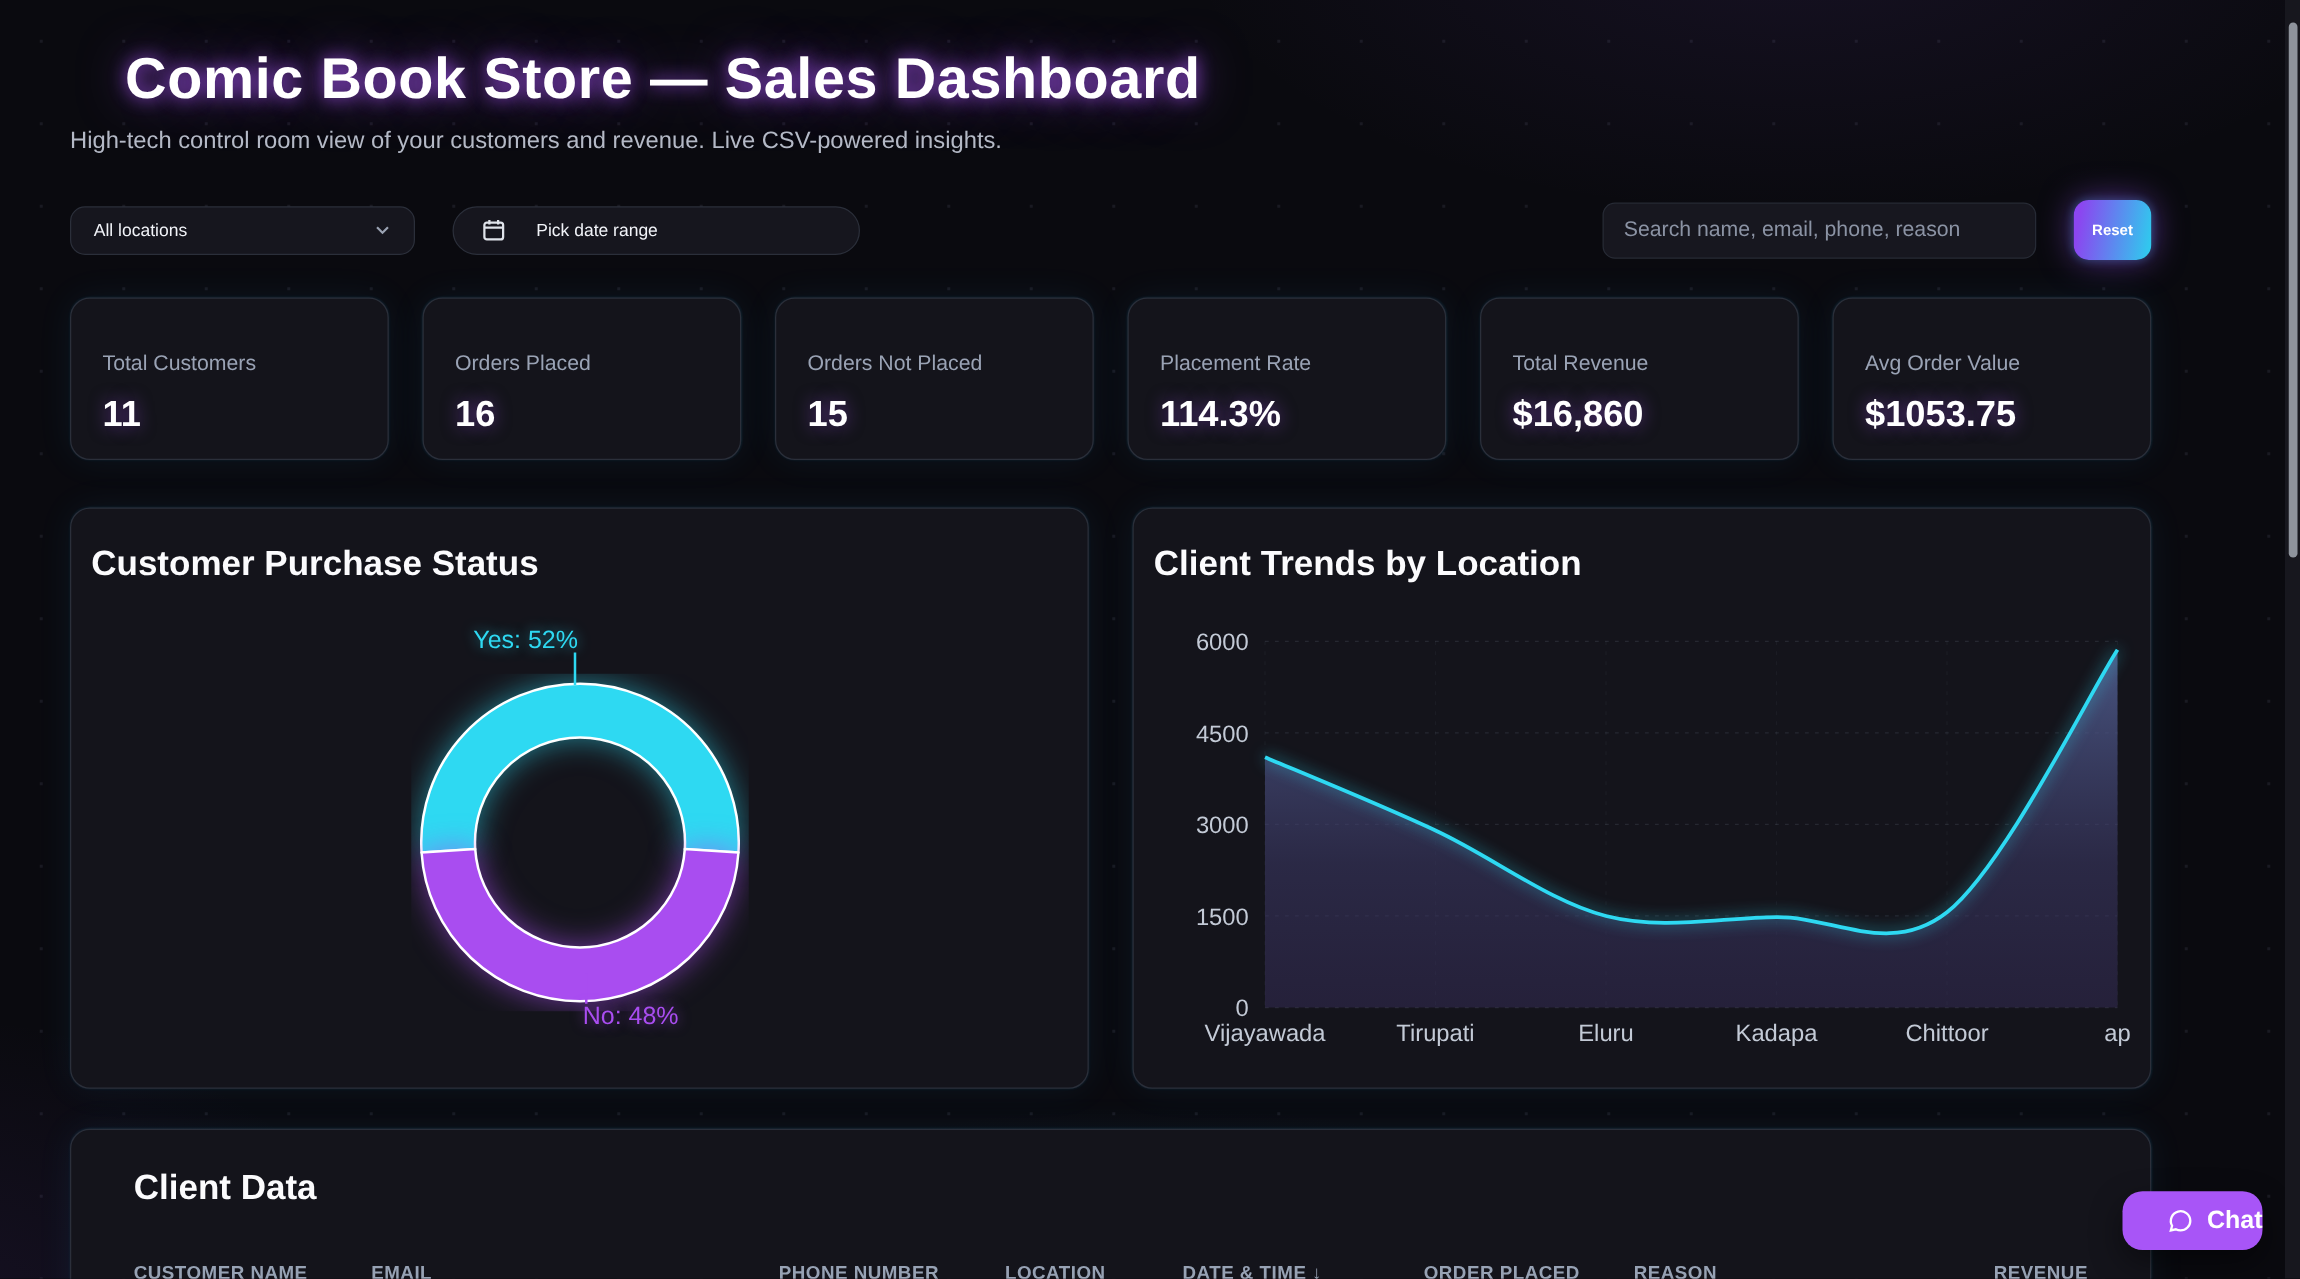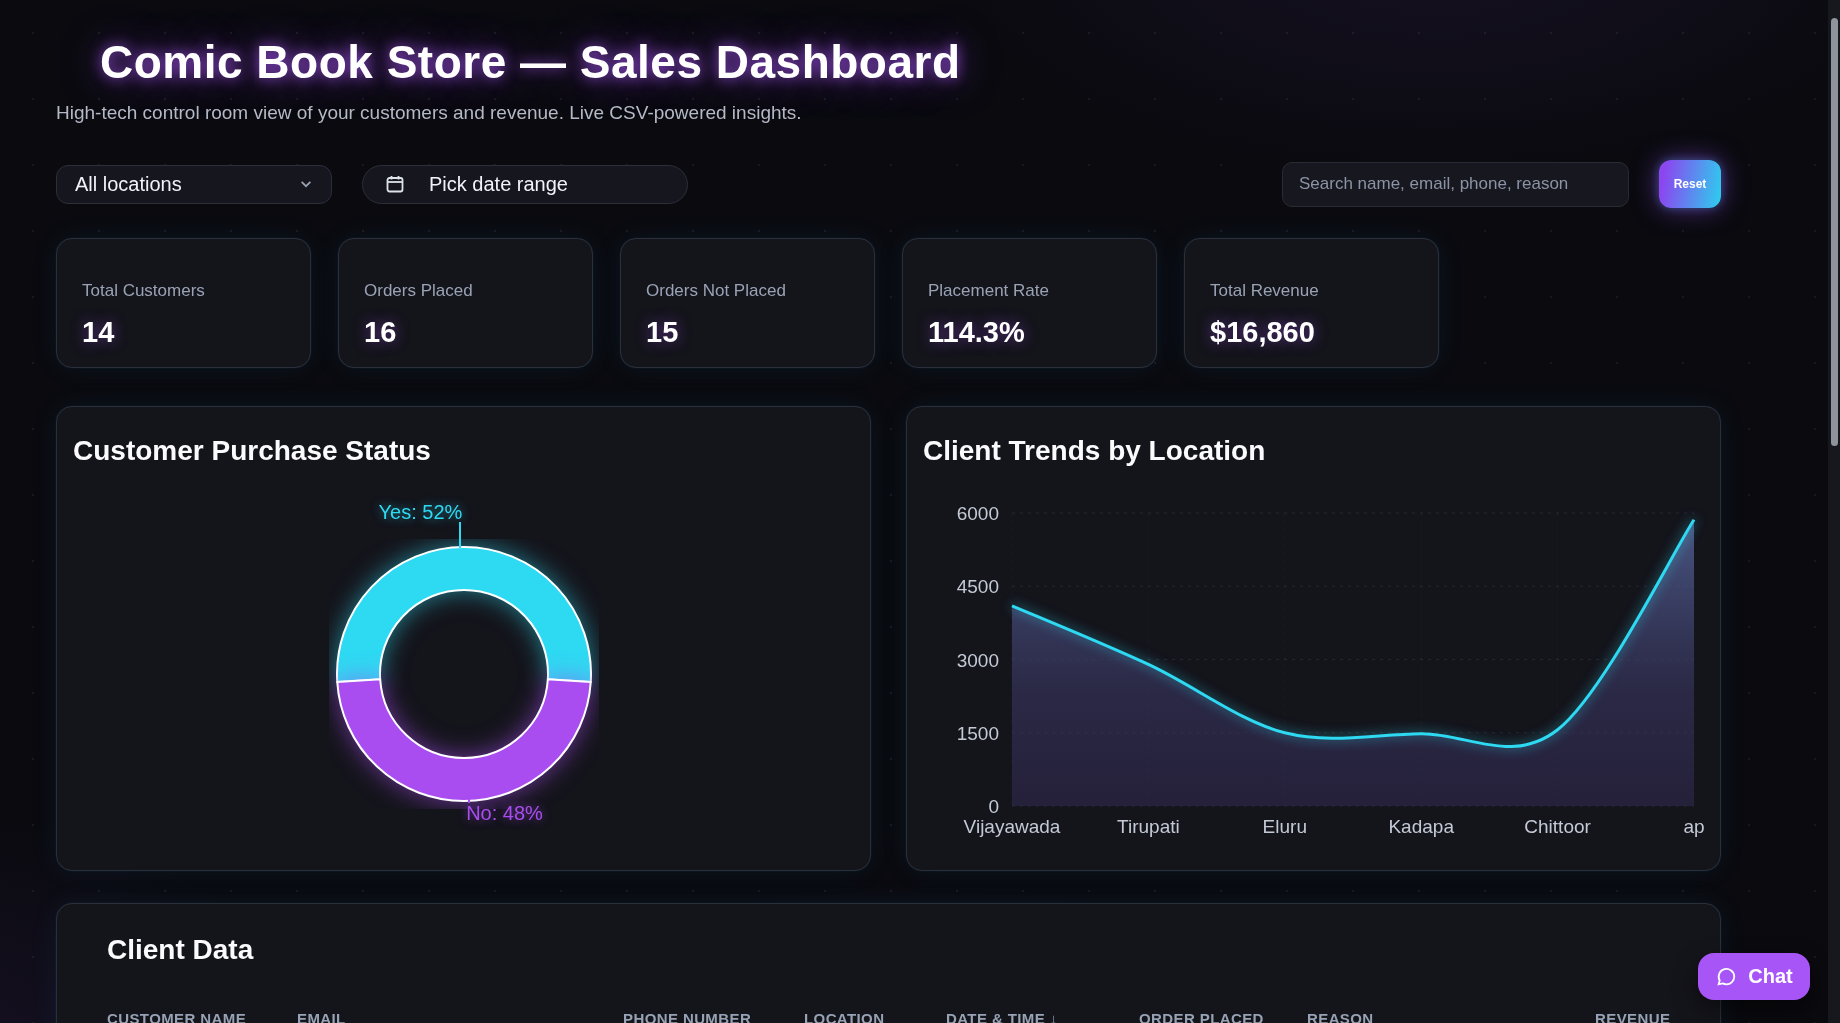--- a/index.html
+++ b/index.html
@@ -29,21 +29,21 @@
     font-size:46px; font-weight:800; letter-spacing:0.5px; color:#ffffff;
     text-shadow:0 0 14px rgba(168,85,247,0.85), 0 0 38px rgba(168,85,247,0.55);
     margin-left:44px;
   }
   .subtitle { margin-top:13px; font-size:19px; color:#b4b9c6; }
 
   
   .filter-row { margin-top:36px; display:flex; align-items:center; gap:30px; }
   .select-box, .date-btn {
     height:39px; background:#16161e; border:1px solid #2b2f3a; border-radius:12px;
-    display:flex; align-items:center; color:#f1f3f8; font-size:20px; cursor:pointer;
+    display:flex; align-items:center; color:#f1f3f8; font-size:14px; cursor:pointer;
   }
   .select-box { width:276px; padding:0 18px; justify-content:space-between; }
   .date-btn { width:326px; padding:0 22px; gap:24px;border-radius:24px; }
   .chev { width:14px; height:14px; stroke:#9aa2b2; fill:none; stroke-width:2; }
   .cal { width:20px; height:20px; stroke:#dfe3ea; fill:none; stroke-width:1.8; }
   .spacer { flex:1; }
   .search-input {
     width:347px; height:45px; background:#17171f; border:1px solid #272b35; border-radius:10px;
     color:#c4b5fd; font-size:17px; padding:0 16px; outline:none; font-family:"Liberation Sans", sans-serif;
   }
@@ -93,21 +93,21 @@
     margin-top:44px; display:grid; align-items:center;
     grid-template-columns:190px 326px 181px 142px 193px 168px 288px 1fr;
     font-size:15px; font-weight:700; letter-spacing:0.4px; color:#97a2b4;
   }
   .th { cursor:pointer; white-space:nowrap; }
 
   
   .chat-btn {
     position:absolute; right:30px; bottom:23px; width:112px; height:47px;
     background:#a855f7; border:none; border-radius:16px; cursor:pointer;
-    display:flex; align-items:center; justify-content:center; gap:11px;
+    display:flex; align-items:center; justify-content:flex-end; gap:11px;
     color:#fff; font-size:20px; font-weight:700; font-family:"Liberation Sans", sans-serif;
     box-shadow:0 10px 26px rgba(0,0,0,0.45);
   }
   .chat-ic { width:22px; height:22px; stroke:#fff; fill:none; stroke-width:2; }
   .sb-track { position:absolute; right:0; top:0; width:12px; height:100%; background:#17171e; }
   .sb-thumb { position:absolute; right:2px; top:18px; width:7px; height:428px; background:#8e939c; border-radius:4px; }
 </style>
 </head>
 <body>
 
@@ -136,37 +136,41 @@
       <span>Pick date range</span>
     </div>
     <div class="spacer"></div>
     <input class="search-input" type="text" placeholder="Search name, email, phone, reason" style="">
     <button class="reset-btn">Reset</button>
   </div>
 
   <div class="kpi-row">
     <div class="card kpi-card">
       <div class="kpi-label">Total Customers</div>
-      <div class="kpi-value">14</div>
+      <div class="kpi-value">11</div>
     </div>
     <div class="card kpi-card">
       <div class="kpi-label">Orders Placed</div>
       <div class="kpi-value">16</div>
     </div>
     <div class="card kpi-card">
       <div class="kpi-label">Orders Not Placed</div>
       <div class="kpi-value">15</div>
     </div>
     <div class="card kpi-card">
       <div class="kpi-label">Placement Rate</div>
       <div class="kpi-value">114.3%</div>
     </div>
     <div class="card kpi-card">
       <div class="kpi-label">Total Revenue</div>
       <div class="kpi-value">$16,860</div>
+    </div>
+    <div class="card kpi-card">
+      <div class="kpi-label">Avg Order Value</div>
+      <div class="kpi-value">$1053.75</div>
     </div>
   </div>
 
   <div class="charts-row">
 
     <div class="card chart-card">
       <div class="card-heading">Customer Purchase Status</div>
       <div class="donut-wrap">
         <svg id="donut-svg" width="270" height="270" viewBox="0 0 270 270">
           <path id="slice-yes" class="slice-yes" stroke="#ffffff" stroke-width="2" stroke-linejoin="round" d="M 8.25 142.97 A 127 127 0 1 1 261.75 142.97 L 218.83 140.27 A 84 84 0 1 0 51.17 140.27 Z" fill="#2ed9f2"></path>

